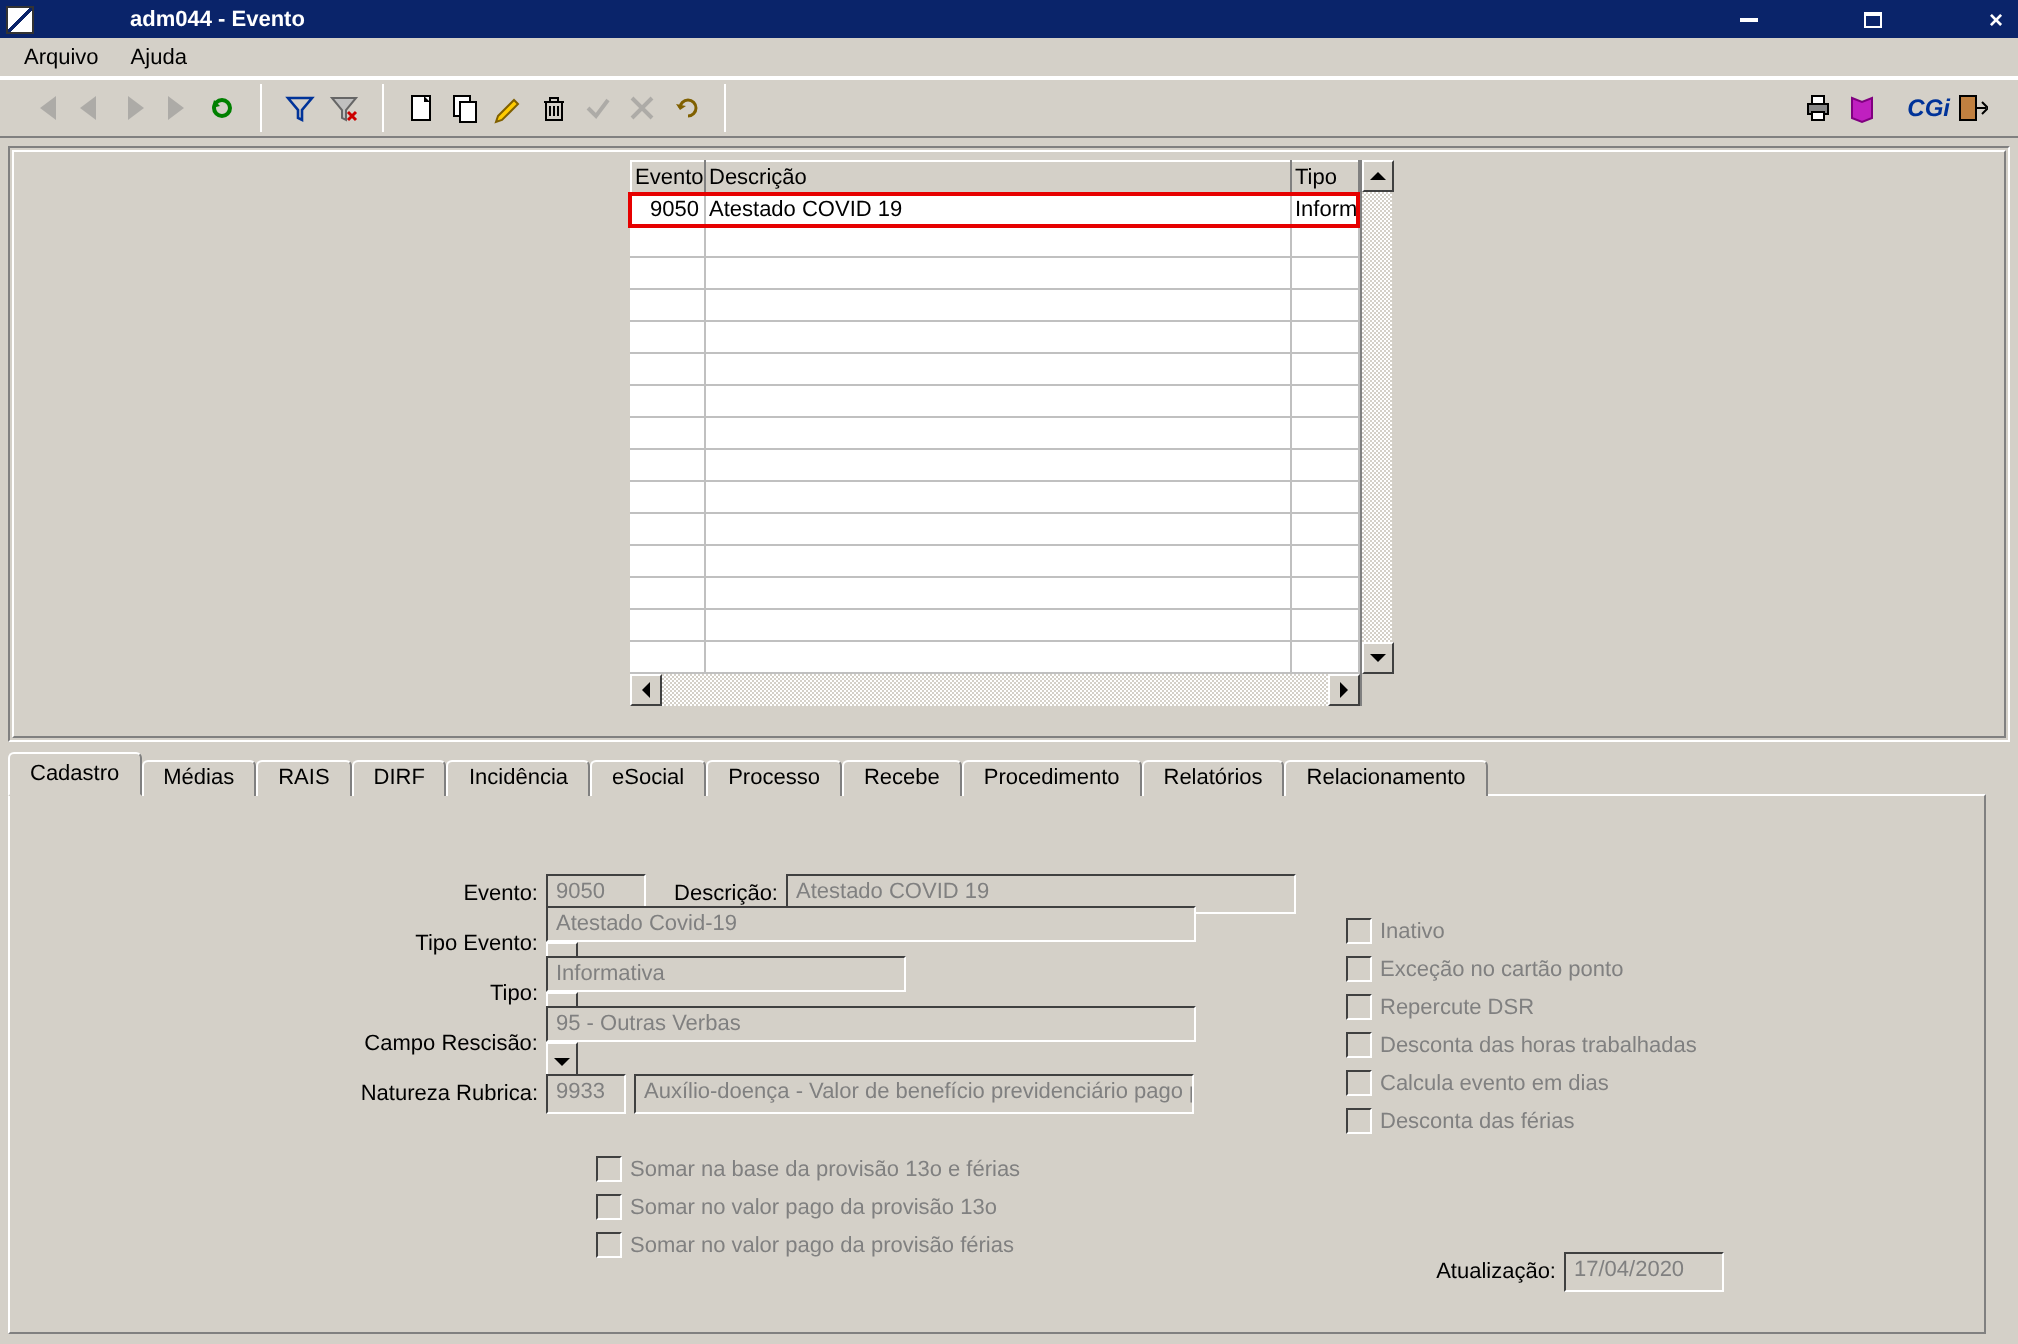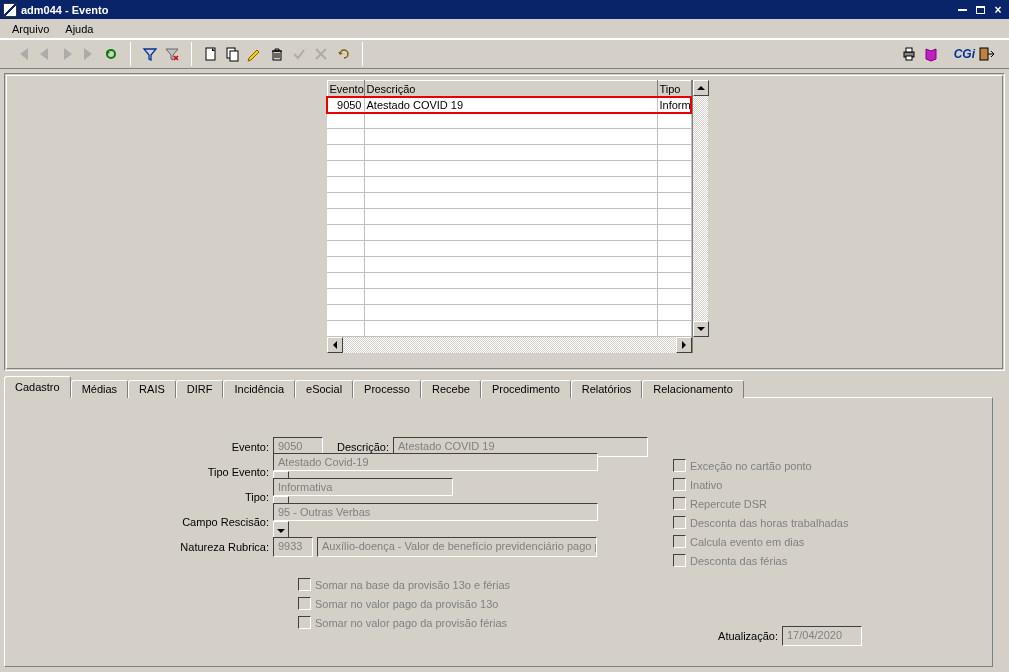--- a/index.html
+++ b/index.html
@@ -1,19 +1,19 @@
 <!DOCTYPE html>
 <html><head>
 <meta charset="utf-8">
 <style>
 * { box-sizing: border-box; margin: 0; padding: 0; font-family: Tahoma, Arial, sans-serif; font-size: 11px; }
 body { background: #d4d0c8; width: 1009px; height: 672px; overflow: hidden; }
 
 
-.titlebar { background: #0a246a; color: #fff; height: 19px; display: flex; align-items: center; padding: 0 3px; }
+.titlebar { background: #0a246a; color: #fff; height: 19px; display: flex; align-items: center; padding: 0 3px; gap: 44px; }
 .titlebar .app-icon { width: 14px; height: 14px; background: linear-gradient(135deg,#fff 0,#fff 45%,#0a246a 45%,#0a246a 55%,#fff 55%); border:1px solid #333; margin-right:4px; }
 .titlebar .title-text { flex:1; font-weight:bold; }
 .titlebar .winbtn { width:16px; height:14px; margin-left:2px; display:flex; align-items:center; justify-content:center; color:#fff; }
 .winbtn .ln { display:block; width:9px; height:2px; background:#fff; }
 .winbtn .sq { display:block; width:9px; height:8px; border:1px solid #fff; border-top-width:2px; }
 .winbtn .x { font-weight:bold; font-size:12px; line-height:1; }
 
 
 .menubar { background:#d4d0c8; height:20px; display:flex; align-items:center; padding:0 4px; border-bottom:1px solid #fff; }
 .menubar span { padding:2px 8px; cursor:default; }
@@ -37,21 +37,21 @@
 table.grid { border-collapse:collapse; width:100%; background:#fff; table-layout:fixed; }
 table.grid th { background:#d4d0c8; border:1px solid #808080; border-top-color:#fff; border-left-color:#fff; font-weight:normal; text-align:left; padding:1px 2px; height:16px; }
 table.grid td { border-bottom:1px solid #c0c0c0; border-right:1px solid #c0c0c0; padding:1px 2px; height:16px; overflow:hidden; white-space:nowrap; }
 tr.highlight-row { outline:2px solid #e60000; outline-offset:-1px; }
 .col-evento { width:37px; }
 .col-desc { width:293px; }
 .col-tipo { width:34px; }
 .vscroll { width:16px; background:#d4d0c8; border-left:1px solid #808080; }
 .vscroll .sbtn, .hscroll .sbtn { width:16px; height:16px; background:#d4d0c8; border:1px solid #fff; border-right-color:#404040; border-bottom-color:#404040; display:flex; align-items:center; justify-content:center; }
 .sbtn svg { width:8px; height:8px; }
-.grid-container { display:flex;margin-left:12px; }
+.grid-container { display:flex; }
 .grid-body { flex:1; }
 .hscroll { height:16px; display:flex; background:#d4d0c8; }
 .hscroll .track { flex:1; background:repeating-conic-gradient(#fff 0 25%,#d4d0c8 0 50%) 0 0/2px 2px; }
 .vscroll .track { flex:1; background:repeating-conic-gradient(#fff 0 25%,#d4d0c8 0 50%) 0 0/2px 2px; }
 .vscroll { display:flex; flex-direction:column; }
 
 
 .tabs { margin:0 4px; display:flex; align-items:flex-end; height:22px; position:relative; top:1px; z-index:2; }
 .tab { background:#d4d0c8; border:1px solid #808080; border-bottom:none; border-top-color:#fff; border-left-color:#fff; border-top-left-radius:3px; border-top-right-radius:3px; padding:3px 10px; margin-right:0px; cursor:default; }
 .tab.active { border-bottom:1px solid #d4d0c8; padding-top:4px; padding-bottom:4px; position:relative; }
@@ -400,25 +400,25 @@
       <div class="form-row">
         <span class="form-label" style="width:100px;margin-left:-20px">Natureza Rubrica:</span>
         <span class="form-input" style="width:40px">9933</span>
         <span style="width:4px"></span>
         <span class="form-input" style="width:280px;overflow:hidden;white-space:nowrap">Auxílio-doença - Valor de benefício previdenciário pago por</span>
       </div>
     </div>
     <div class="right-col">
       <div class="checkbox-row">
           <span class="checkbox disabled"></span>
+          <span class="check-label">Inativo</span>
+        </div>
+      <div class="checkbox-row">
+          <span class="checkbox disabled"></span>
           <span class="check-label">Exceção no cartão ponto</span>
-        </div>
-      <div class="checkbox-row">
-          <span class="checkbox disabled"></span>
-          <span class="check-label">Inativo</span>
         </div>
       <div class="checkbox-row">
           <span class="checkbox disabled"></span>
           <span class="check-label">Repercute DSR</span>
         </div>
       <div class="checkbox-row">
           <span class="checkbox disabled"></span>
           <span class="check-label">Desconta das horas trabalhadas</span>
         </div>
       <div class="checkbox-row">

